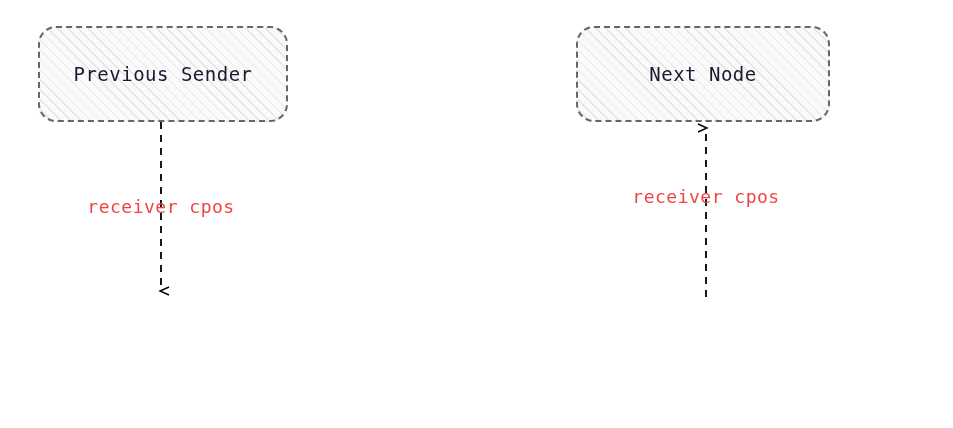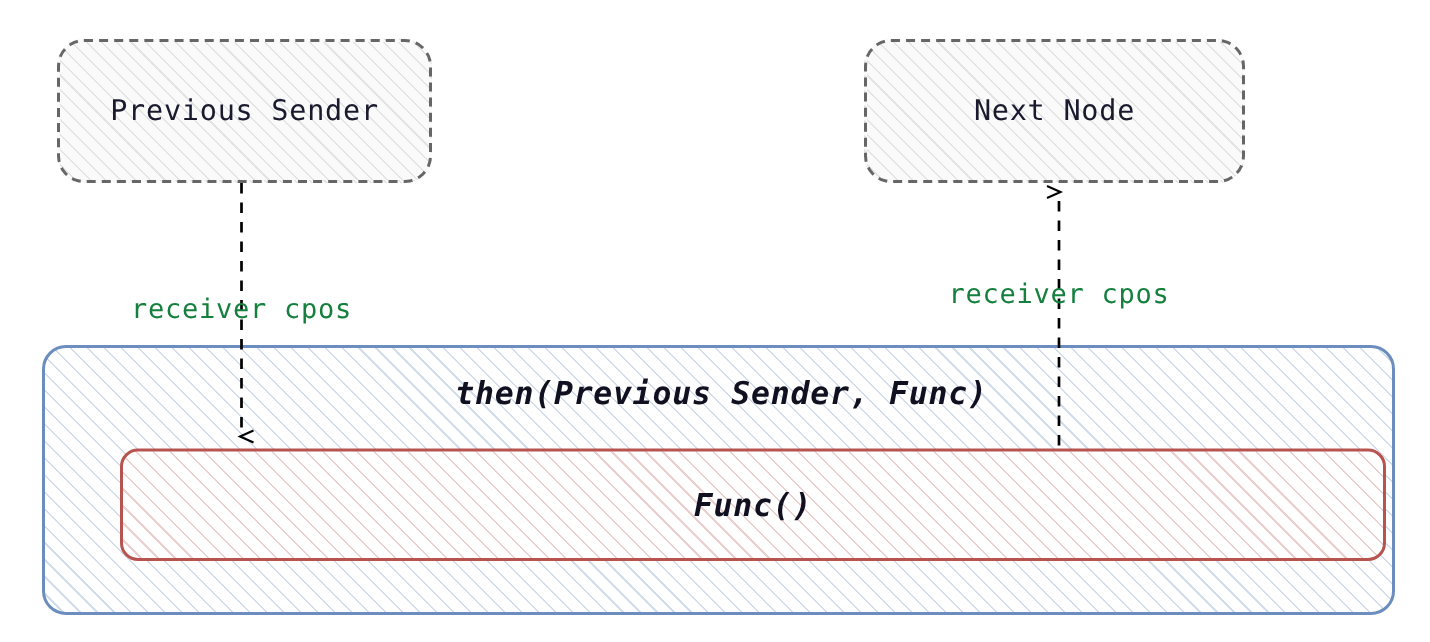--- a/index.html
+++ b/index.html
@@ -82,21 +82,21 @@
     font-weight: bold;
     color: #101020;
     white-space: nowrap;
     font-size: 21px;
     letter-spacing: 0.5px;
   }
 
   .edge-label {
     position: absolute;
     font-size: 18px;
-    color: #15803d;
+    color: #ef4444;
     white-space: nowrap;
     letter-spacing: 0.5px;
     background: transparent;
   }
 
   svg.edges {
     position: absolute;
     left: 0;
     top: 0;
     width: 953px;
@@ -111,28 +111,20 @@
 <div id="canvas">
 
   <div class="box node-dashed" style="left:38px; top:26px; width:250px; height:96px;">
     <span class="node-label">Previous Sender</span>
   </div>
 
   <div class="box node-dashed" style="left:576px; top:26px; width:254px; height:96px;align-items:center;">
     <span class="node-label">Next Node</span>
   </div>
 
-  <div class="box container-blue" style="left:28px; top:230px; width:902px; height:180px;">
-
-    <div class="label-italic" style="left:0; top:18px; width:902px; text-align:center; position:absolute;">then(Previous Sender, Func)</div>
-
-    <div class="box box-red" style="left:50px; top:67px; width:844px; height:75px;">
-      <span class="label-italic" style="position:static;">Func()</span>
-    </div>
-  </div>
 
   <svg class="edges" viewBox="0 0 953 428">
     <defs>
       <marker id="arrow-down" markerWidth="12" markerHeight="12" refX="5" refY="9" orient="auto" markerUnits="userSpaceOnUse">
         <path d="M1,1 L5,10 L9,1" fill="none" stroke="#000000" stroke-width="1.4"></path>
       </marker>
       <marker id="arrow-up" markerWidth="12" markerHeight="12" refX="5" refY="9" orient="auto" markerUnits="userSpaceOnUse">
         <path d="M1,1 L5,10 L9,1" fill="none" stroke="#000000" stroke-width="1.4"></path>
       </marker>
     </defs>

